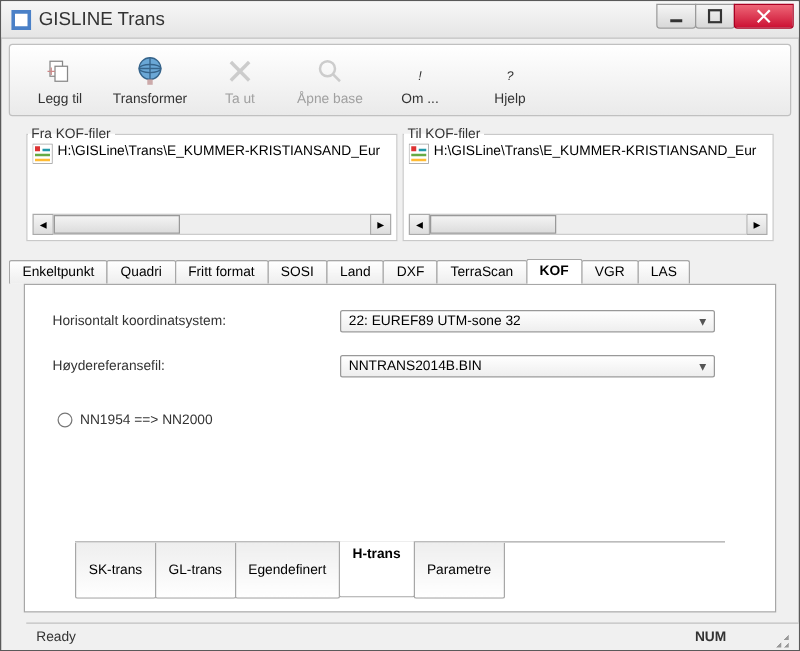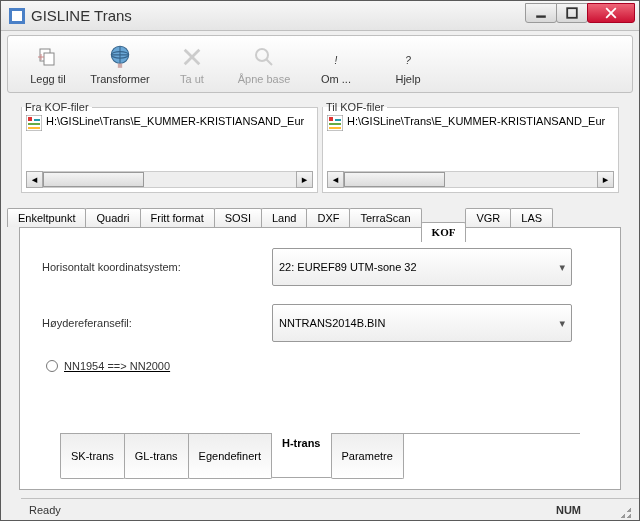--- a/index.html
+++ b/index.html
@@ -21,27 +21,27 @@
   .file-group { flex: 1; border: 1px solid #c9c9c9; background:#fff; padding: 0; display:flex; flex-direction:column; height: 92px; }
   .file-group legend { padding: 0 3px; font-size:11px; color:#333; }
   .file-list { flex:1; border: 0; background:#fff; margin: 0 4px; overflow:hidden; white-space:nowrap; display:flex; align-items:flex-start; gap:4px; padding-top:2px;}
   .file-icon { width:16px; height:16px; flex:none;}
   .hscroll { display:flex; align-items:center; height:17px; margin:4px;}
   .hscroll .arrow { width:17px; height:17px; background:linear-gradient(to bottom,#f5f5f5,#ddd);border:1px solid #aaa;display:flex;align-items:center;justify-content:center;}
   .hscroll .track { flex:1; height:17px; background:#eee; border-top:1px solid #ccc;border-bottom:1px solid #ccc; position:relative;}
   .hscroll .thumb { position:absolute; left:0; top:0; width:40%; height:100%; background:linear-gradient(to bottom,#f4f4f4,#dcdcdc);border:1px solid #999;}
   .tabs { display:flex; margin: 14px 18px 0 6px; align-items: flex-end; }
   .tab { border:1px solid #a7a7a7; border-bottom:none; background:linear-gradient(to bottom,#fff,#eee); padding:3px 10px; margin-right:-1px; border-radius:2px 2px 0 0; cursor:default;}
-  .tab.active { background:#fff; font-weight:bold; position:relative; top:15px; padding-bottom:4px;font-family:Liberation Serif, serif;}
+  .tab.active { background:#fff; font-weight:bold; position:relative; top:0; padding-bottom:4px;}
   .tab-pane { border:1px solid #a7a7a7; margin: 0 18px; background:#fff; padding: 20px 22px 10px 22px; flex:1; display:flex; flex-direction:column; }
   .form-row { display:flex; align-items:center; margin-bottom: 18px; gap: 10px; }
   .form-row label { width: 220px; color:#333; }
-  .combo { flex:1; max-width:300px; height:38px; background:linear-gradient(to bottom,#fff,#eee); border:1px solid #999; border-radius:2px; display:flex; align-items:center; padding:0 6px; position:relative;}
+  .combo { flex:1; max-width:300px; height:18px; background:linear-gradient(to bottom,#fff,#eee); border:1px solid #999; border-radius:2px; display:flex; align-items:center; padding:0 6px; position:relative;}
   .combo::after { content:"▾"; position:absolute; right:6px; color:#555; }
-  .radio-group { margin-left: 4px; text-decoration: underline; }
+  .radio-group { margin-top: 10px; margin-left: 4px; }
   .radio-row { display:flex; align-items:center; gap:6px; margin-bottom: 20px; color:#333;}
   .radio-row.sel .rtext { outline:1px dotted #666; padding:0 2px;}
   .radio-dot { width:12px;height:12px;border:1px solid #777;border-radius:50%;display:flex;align-items:center;justify-content:center;background:#fff;}
   .radio-dot.checked::after{content:"";width:6px;height:6px;background:#2a6fcf;border-radius:50%;}
   .bottom-tabs-wrap{ margin-top:auto; }
   .bottom-tabs { display:flex; margin: 0 18px; border-top:1px solid #a7a7a7; }
   .btab { border:1px solid #a7a7a7; border-top:none; background:linear-gradient(to bottom,#eee,#fff); padding:16px 10px; margin-right:-1px; border-radius:0 0 2px 2px;}
   .btab.active { background:#fff; font-weight:bold; position:relative; top:-1px; padding-top:4px;}
   .statusbar { height:22px; border-top:1px solid #c0c0c0; background:#f0f0f0; display:flex; align-items:center; padding: 0 8px; color:#333; margin-top:8px;margin-left:20px;}
   .statusbar .right { margin-left:auto; margin-right: 30px; font-weight: bold;}

